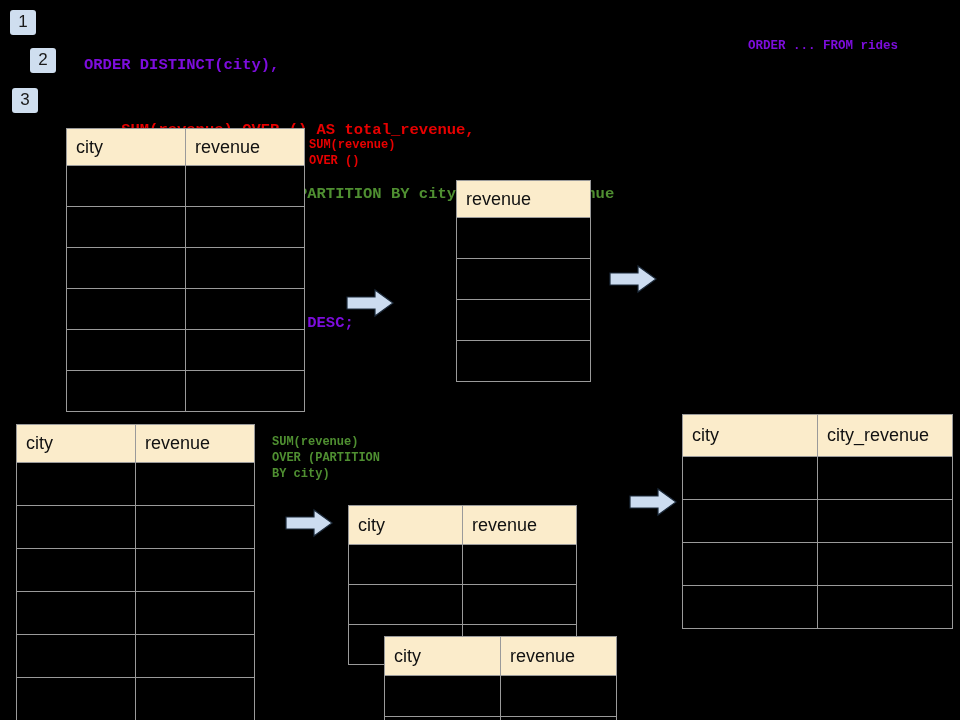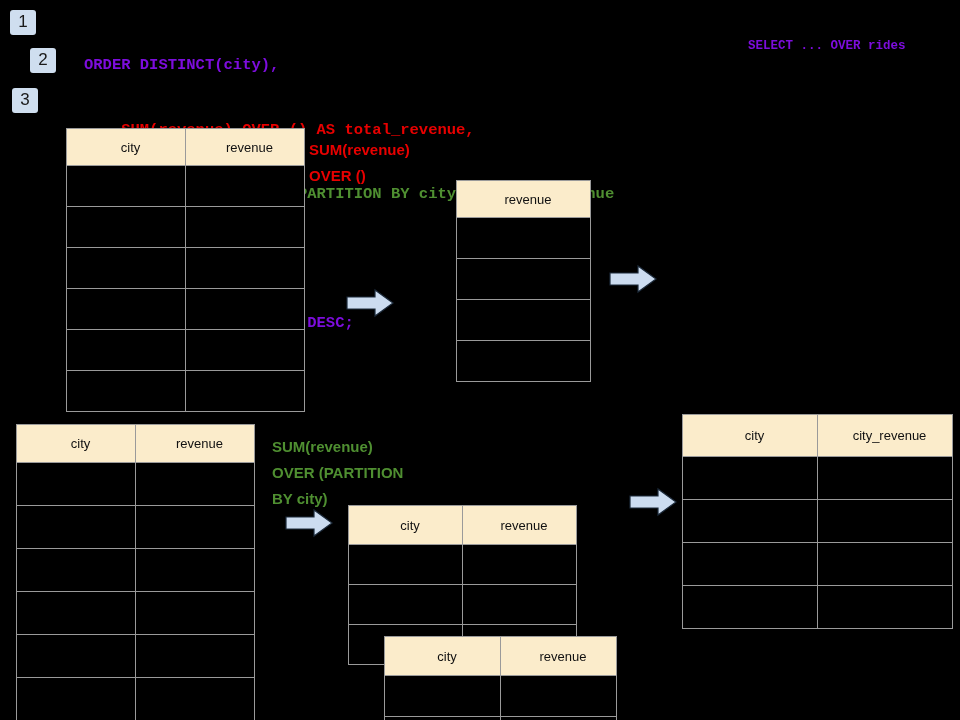--- a/index.html
+++ b/index.html
@@ -52,23 +52,23 @@
     line-height: 19px;
     font-weight: bold;
     color: #7d0ddd;
     white-space: pre;
     width: 160px;
   }
 
   
   .anno {
     position: absolute;
-    font-family: Liberation Sans, sans-serif;
-    font-size: 15px;
-    line-height: 26px;
+    font-family: Liberation Mono, monospace;
+    font-size: 12px;
+    line-height: 16px;
     font-weight: bold;
     white-space: pre;
   }
 
   
   .tbl {
     position: absolute;
     border-collapse: collapse;
     table-layout: fixed;
     background: #000000;
@@ -77,22 +77,22 @@
     border: 1px solid #9a9a9a;
     padding: 0;
     margin: 0;
     background: #000000;
   }
   .tbl th {
     background: #fbeccb;
     color: #111111;
     font-family: "Liberation Sans", sans-serif;
     font-weight: normal;
-    font-size: 13px;
-    text-align: center;
+    font-size: 18px;
+    text-align: left;
     padding: 0 0 0 9px;
     vertical-align: middle;
   }
 
   
   .arrow {
     position: absolute;
   }
 </style>
 </head>
@@ -105,21 +105,21 @@
   <div class="step-badge" style="left:12px; top:88px;">3</div>
 
   <div class="sql-block" style="left:84px; top:12px;">
     <div class="sql-line c-purple">ORDER DISTINCT(city),</div>
     <div class="sql-line c-red">    SUM(revenue) OVER () AS total_revenue,</div>
     <div class="sql-line c-green">    SUM(revenue) OVER (PARTITION BY city) as city_revenue</div>
     <div class="sql-line c-purple">  FROM rides</div>
     <div class="sql-line c-purple">  ORDER by city_revenue DESC;</div>
   </div>
 
-  <div class="side-note" style="left:748px; top:37px;">SELECT ... OVER rides</div>
+  <div class="side-note" style="left:748px; top:37px;">ORDER ... FROM rides</div>
 
   <div class="anno c-red" style="left:309px; top:137px;">SUM(revenue)
 OVER ()</div>
 
   <div class="anno c-green" style="left:272px; top:434px;">SUM(revenue)
 OVER (PARTITION
 BY city)</div>
 
   <table class="tbl" style="left:66px; top:128px; width:238px;">
     <colgroup>

